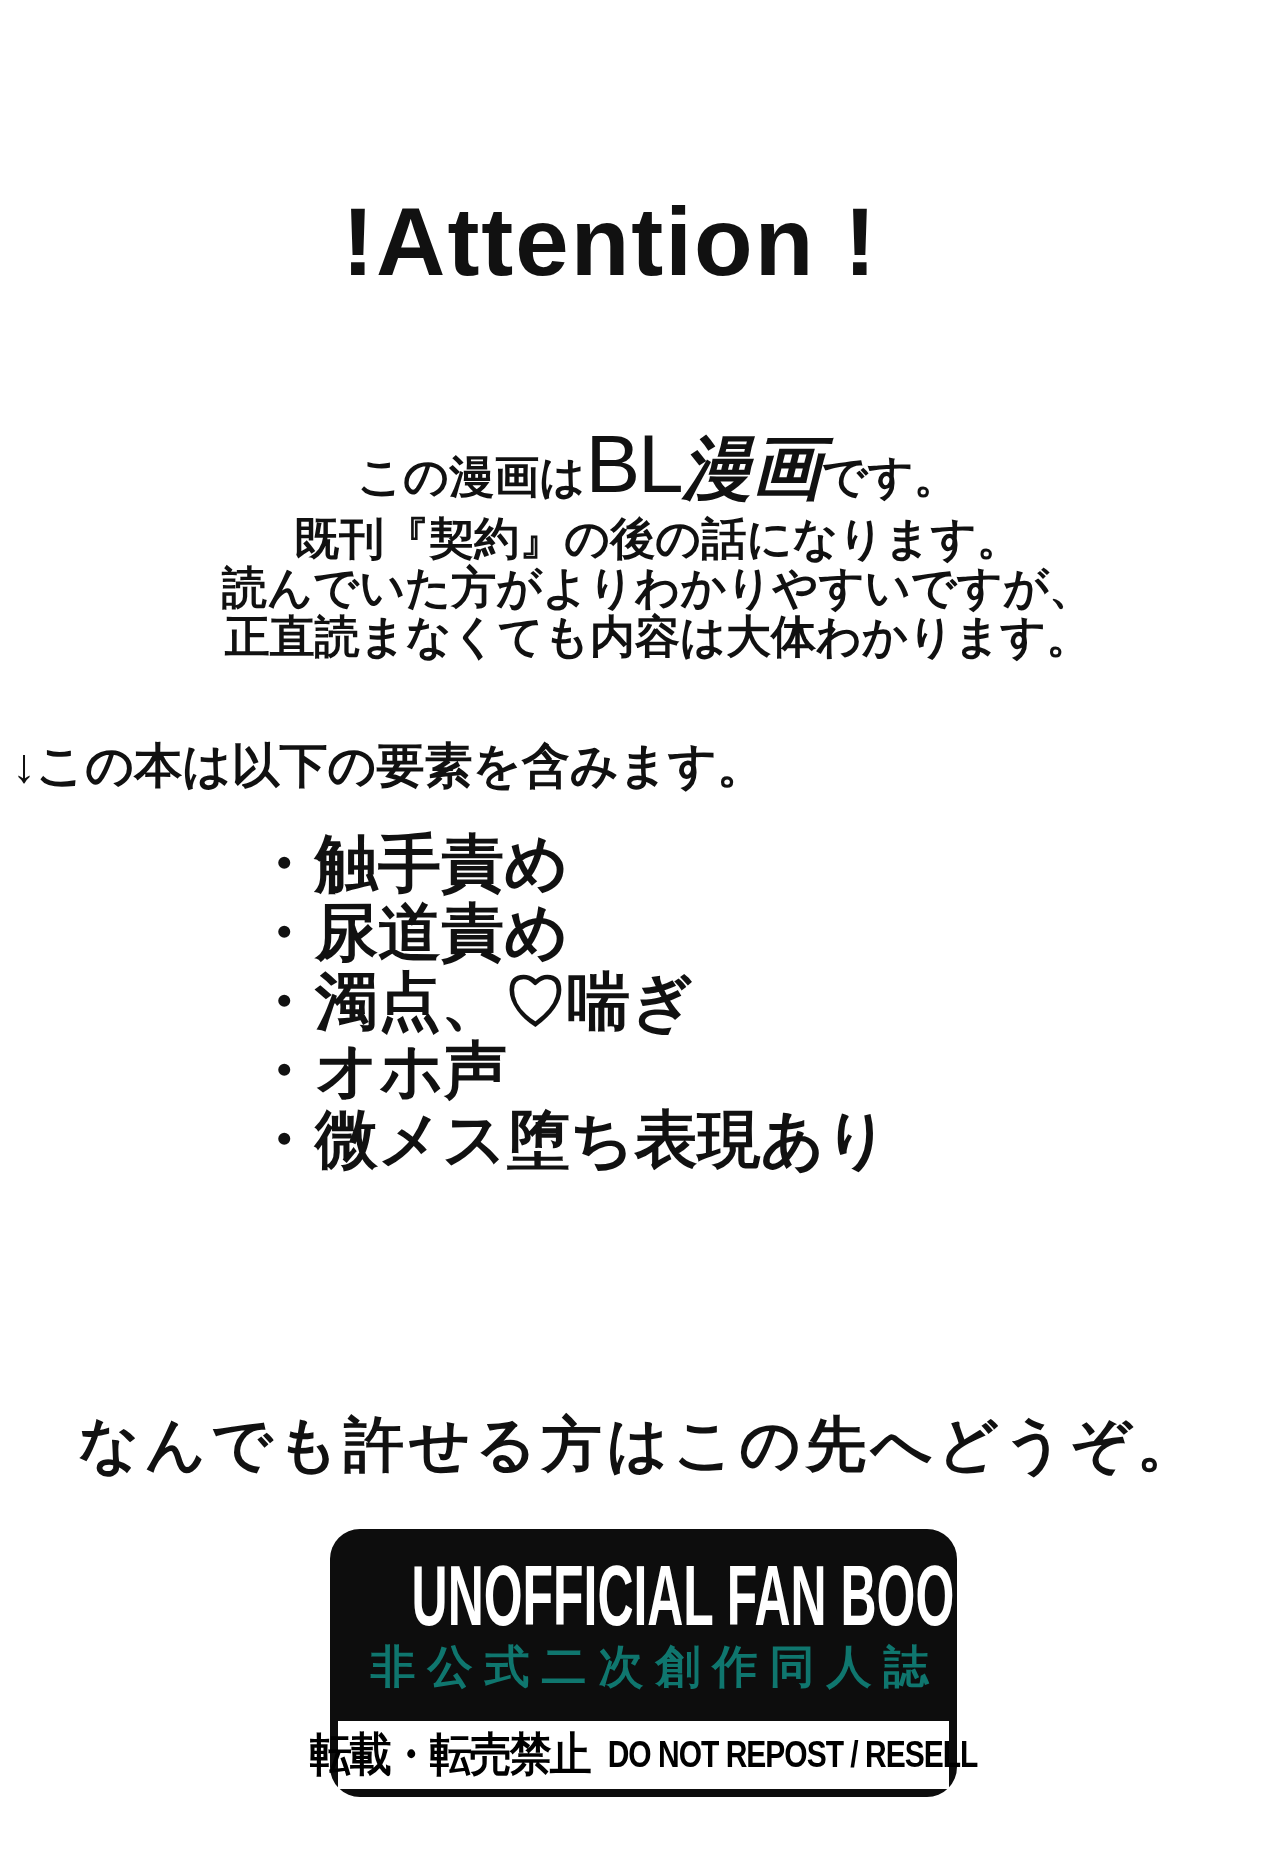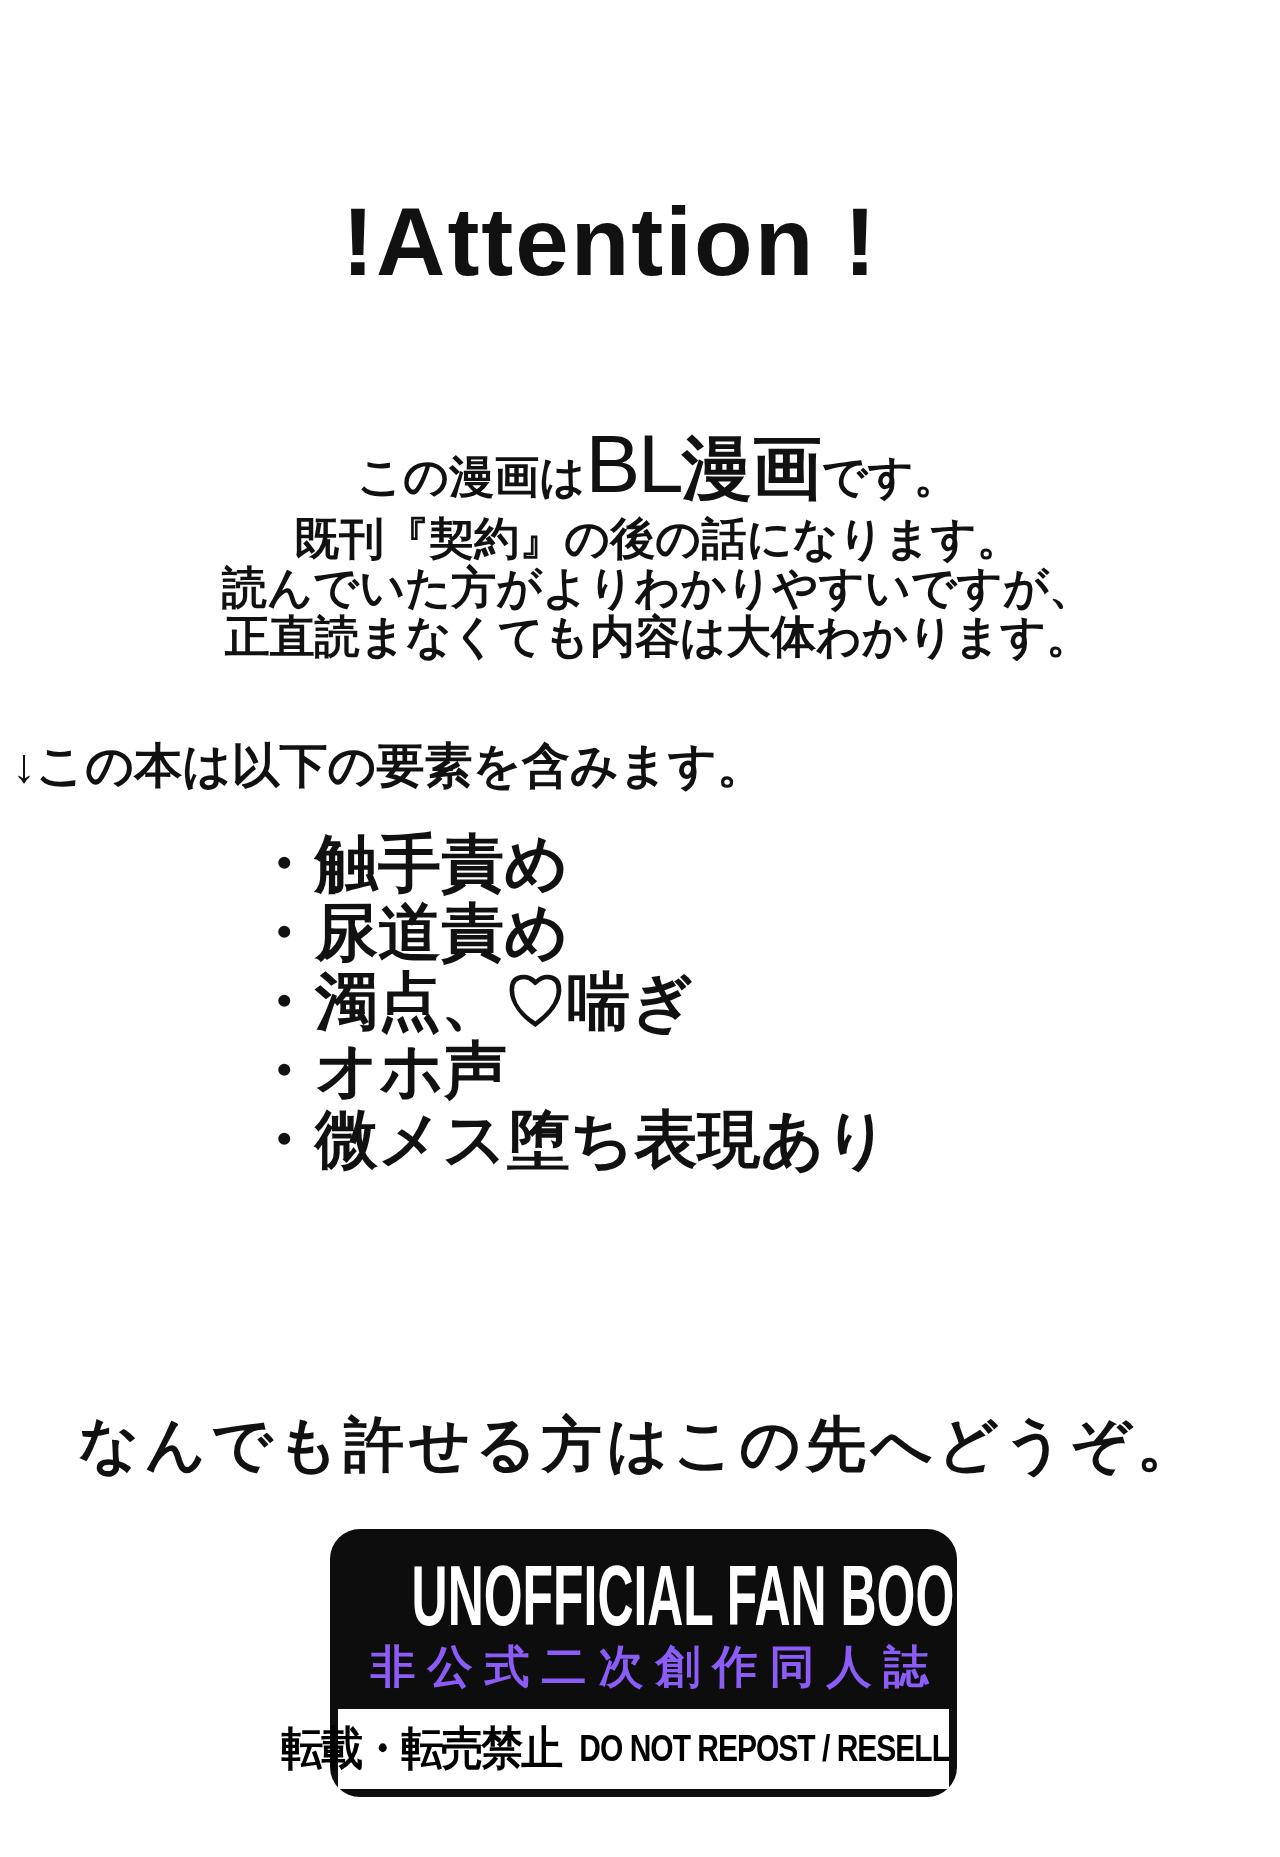--- a/index.html
+++ b/index.html
@@ -54,20 +54,21 @@
     font-size: 82px;
     font-weight: 400;
     letter-spacing: -2px;
     vertical-align: baseline;
   }
   .intro-big-cjk {
     font-family: "Liberation Sans", sans-serif;
     font-size: 70px;
     font-weight: 700;
     vertical-align: baseline;
+    font-style: italic;
   }
 
   
   .contents-header {
     position: absolute;
     top: 738px;
     left: 12px;
     width: 100%;
     text-align: left;
     font-family: "Liberation Serif", serif;
@@ -132,40 +133,40 @@
     display: inline-block;
     transform: scale(0.78, 1.32);
     transform-origin: center;
   }
   .stamp-title-jp {
     position: absolute;
     top: 112px;
     left: 0;
     width: 100%;
     text-align: center;
-    color: #8b5cf6;
+    color: #0f766e;
     font-family: "Liberation Sans", sans-serif;
     font-size: 45px;
     font-weight: 700;
     line-height: 52px;
     letter-spacing: 12px;
     padding-left: 24px;
     box-sizing: border-box;
     white-space: nowrap;
   }
   .stamp-strip {
     position: absolute;
     left: 8px;
     right: 8px;
     bottom: 8px;
-    height: 80px;
+    height: 68px;
     background: #ffffff;
     display: flex;
     align-items: center;
-    justify-content: flex-end;
+    justify-content: center;
     white-space: nowrap;
   }
   .strip-jp {
     display: inline-block;
     color: #000000;
     font-family: "Liberation Sans", sans-serif;
     font-size: 42px;
     font-weight: 700;
     letter-spacing: -2px;
     transform: scaleY(1.1);

